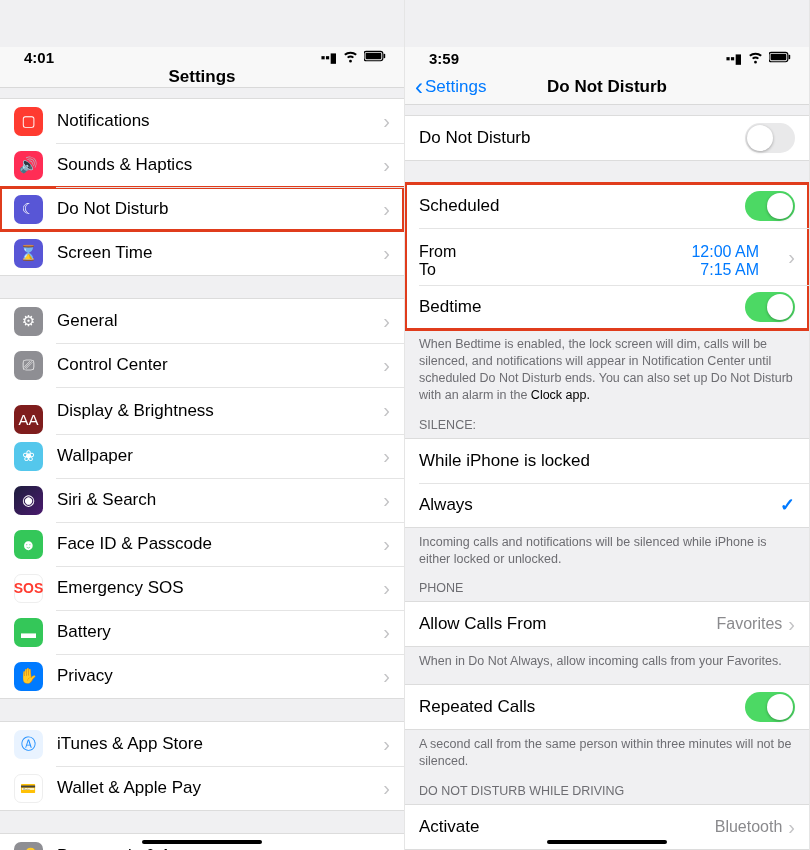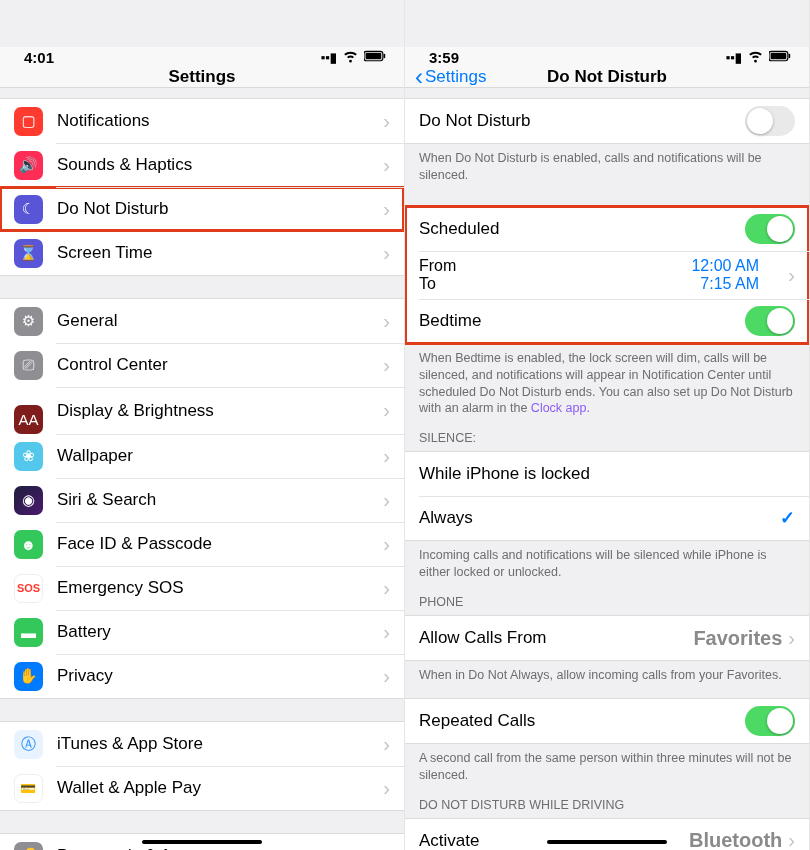--- a/index.html
+++ b/index.html
@@ -89,21 +89,21 @@
     color: #fff;
     flex-shrink: 0;
   }
   .label { flex: 1; font-size: 17px; }
   .chev {
     color: #c4c4c6;
     font-size: 20px;
     font-weight: 300;
     margin-left: 6px;
   }
-  .detail { color: #8a8a8d; font-size: 20px; font-weight: bold; }
+  .detail { color: #8a8a8d; font-size: 16px; }
   .check { color: #007aff; font-size: 18px; font-weight: 700; }
   .toggle {
     width: 50px; height: 30px;
     border-radius: 15px;
     background: #e9e9ea;
     position: relative;
     flex-shrink: 0;
   }
   .toggle::after {
     content: "";
@@ -122,31 +122,31 @@
     color: #6d6d72;
     padding: 6px 14px 0 14px;
     line-height: 1.35;
   }
   .header-text {
     font-size: 12.5px;
     color: #6d6d72;
     padding: 14px 13px 6px 14px;
     text-transform: uppercase;
   }
-  .link { color: #8b5cf6; }
+  .link { color: #000000; }
   .highlight {
     outline: 3px solid #e03c1c;
     outline-offset: -2px;
     position: relative;
     z-index: 5;
   }
   .fromto {
     flex-direction: column;
     align-items: stretch;
-    padding-top: 6px;
+    padding-top: 15px;
     padding-bottom: 6px;
   }
   .fromto-line { display: flex; justify-content: space-between; font-size: 16px; }
   .fromto .chev-abs {
     position: absolute; right: 14px; top: 50%; transform: translateY(-50%);
     color: #c4c4c6; font-size: 20px; font-weight: 300;
   }
   .fromto-line .val { color: #007aff; margin-right: 36px; }
   .home-ind {
     position: absolute;
@@ -162,21 +162,21 @@
   .ic-notif  { background:#ff3b30; }
   .ic-sounds { background:#ff2d55; }
   .ic-dnd    { background:#5856d6; }
   .ic-screen { background:#5856d6; }
   .ic-gen    { background:#8e8e93; }
   .ic-cc     { background:#8e8e93; }
   .ic-disp   { background:#7f1d1d;margin-top:18px; }
   .ic-wall   { background:#54c7ec; }
   .ic-siri   { background:linear-gradient(135deg,#1e1e3d,#4a1a6e); }
   .ic-face   { background:#34c759; }
-  .ic-sos    { background:#fff;color:#ff3b30;border:1px solid #eee;font-weight:700;font-size:11px; }
+  .ic-sos    { background:#fff;color:#ff3b30;border:1px solid #eee;font-weight:700;font-size:14px; }
   .ic-bat    { background:#34c759; }
   .ic-priv   { background:#007aff; }
   .ic-itunes { background:#e9f3ff;color:#1f8fff; }
   .ic-wallet { background:#fff;border:1px solid #eee;font-size:13px; }
   svg.glyph { width:17px; height:17px; fill:currentColor; }
 </style>
 </head>
 <body>
 
 <div class="phone">
@@ -330,21 +330,20 @@
     <span class="nav-title">Do Not Disturb</span>
   </div>
 
   <div class="section first">
     <div class="group">
       <div class="row noicon">
         <span class="label">Do Not Disturb</span>
         <span class="toggle"></span>
       </div>
     </div>
-    <div class="footer-text">When Do Not Disturb is enabled, calls and notifications will be silenced.</div>
   </div>
 
   <div class="section">
     <div class="group highlight">
       <div class="row noicon">
         <span class="label">Scheduled</span>
         <span class="toggle on"></span>
       </div>
       <div class="row noicon fromto">
         <div class="fromto-line">

